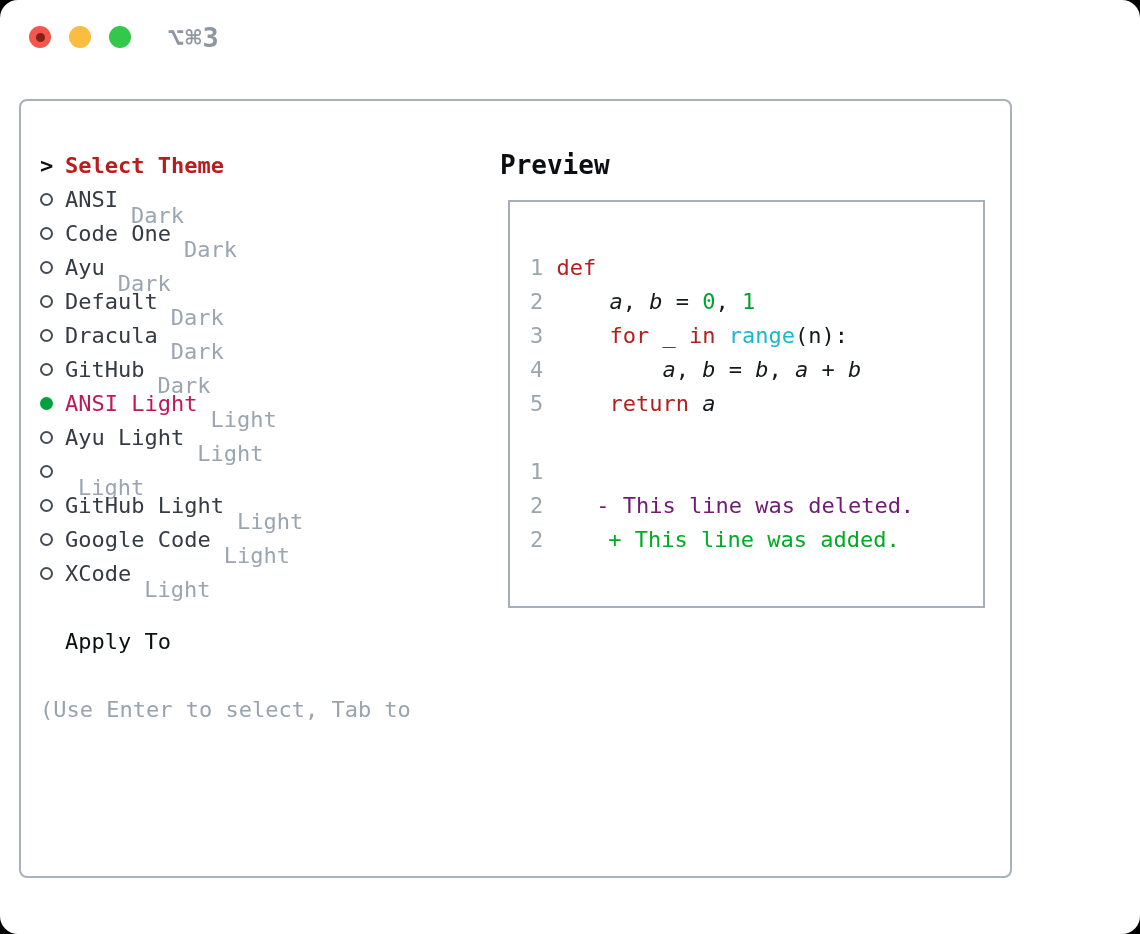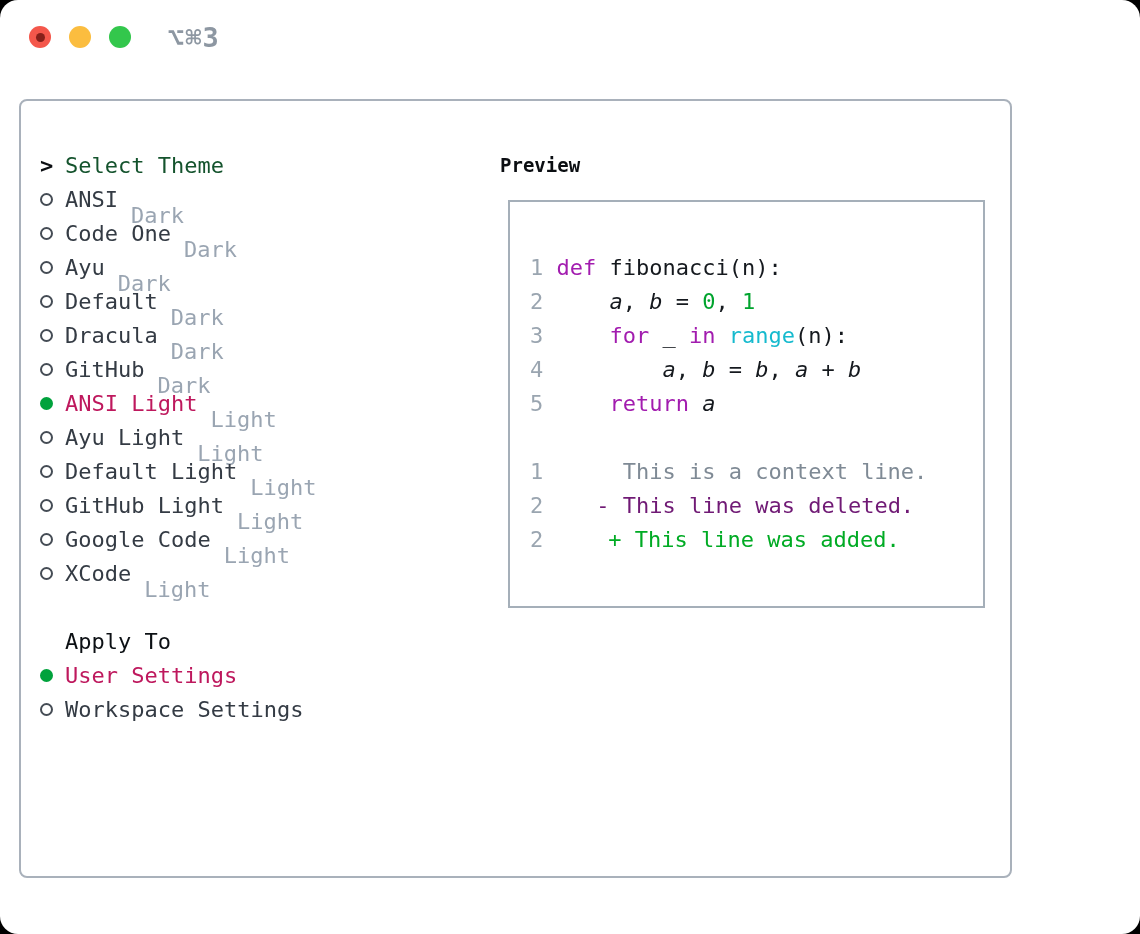--- a/index.html
+++ b/index.html
@@ -15,36 +15,36 @@
   .tl-green{left:109px;background:#33c74c;}
   .tl-dot{width:9px;height:9px;border-radius:50%;background:#86201a;}
   .win-title{position:absolute;left:168px;top:22px;font-size:27px;font-weight:bold;color:#8d97a2;letter-spacing:1px;}
   
   .panel{position:absolute;left:19px;top:99px;width:989px;height:775px;border:2px solid #a9b1bb;border-radius:8px;background:#fff;}
   
   .left-col{position:absolute;left:40px;top:148px;font-size:22px;color:#343b44;}
   .row{height:34px;display:flex;align-items:center;white-space:pre;}
   .slot{width:25px;flex:none;display:flex;align-items:center;}
   .prompt{font-weight:bold;color:#0b0e12;}
-  .hdr{font-weight:normal;color:#14532d;}
+  .hdr{font-weight:bold;color:#b91c1c;}
   .radio{width:13px;height:13px;border-radius:50%;border:2px solid #454c55;box-sizing:border-box;}
   .radio.sel{background:#00a23c;border-color:#00a23c;}
   .t-name{color:#343b44;text-align:center;}
   .t-name.sel{color:#be185d;}
   .t-variant{color:#9aa5b2;margin-left:13px;margin-top:32px;}
   .apply-hdr{color:#0c1014;}
   .help{color:#98a3b0;}
   
-  .preview-header{position:absolute;left:500px;top:148px;height:34px;display:flex;align-items:center;font-size:19px;font-weight:bold;color:#0b0e12;}
+  .preview-header{position:absolute;left:500px;top:148px;height:34px;display:flex;align-items:center;font-size:26px;font-weight:bold;color:#0b0e12;}
   .preview-box{position:absolute;left:508px;top:200px;width:473px;height:404px;border:2px solid #a5afb9;background:#fff;}
   .code{position:absolute;left:20px;top:48px;font-size:22px;}
   .code-line{height:34px;display:flex;align-items:center;white-space:pre;}
   .tok-gutter{color:#9aa5b0;}
   .tok-plain{color:#15191e;}
-  .tok-kw{color:#a21caf;}
+  .tok-kw{color:#b91c1c;}
   .tok-var{color:#15191e;font-style:italic;}
   .tok-num{color:#00a42e;}
   .tok-builtin{color:#16bace;}
   .tok-ctx{color:#7f8a95;}
   .tok-del{color:#701a75;}
   .tok-add{color:#00ab24;margin-left:12px;}
 </style>
 </head>
 <body>
 
@@ -66,45 +66,42 @@
     </div>
     <div id="theme-list">
         <div class="row"><span class="slot"><span class="radio"></span></span><span class="t-name">ANSI</span><span class="t-variant">Dark</span></div>
         <div class="row"><span class="slot"><span class="radio"></span></span><span class="t-name">Code One</span><span class="t-variant">Dark</span></div>
         <div class="row"><span class="slot"><span class="radio"></span></span><span class="t-name">Ayu</span><span class="t-variant">Dark</span></div>
         <div class="row"><span class="slot"><span class="radio"></span></span><span class="t-name">Default</span><span class="t-variant">Dark</span></div>
         <div class="row"><span class="slot"><span class="radio"></span></span><span class="t-name">Dracula</span><span class="t-variant">Dark</span></div>
         <div class="row"><span class="slot"><span class="radio"></span></span><span class="t-name">GitHub</span><span class="t-variant">Dark</span></div>
         <div class="row"><span class="slot"><span class="radio sel"></span></span><span class="t-name sel">ANSI Light</span><span class="t-variant">Light</span></div>
         <div class="row"><span class="slot"><span class="radio"></span></span><span class="t-name">Ayu Light</span><span class="t-variant">Light</span></div>
-        <div class="row"><span class="slot"><span class="radio"></span></span><span class="t-name">Default Light</span><span class="t-variant">Light</span></div>
+        <div class="row"><span class="slot"><span class="radio"></span></span><span class="t-variant">Light</span></div>
         <div class="row"><span class="slot"><span class="radio"></span></span><span class="t-name">GitHub Light</span><span class="t-variant">Light</span></div>
         <div class="row"><span class="slot"><span class="radio"></span></span><span class="t-name">Google Code</span><span class="t-variant">Light</span></div>
         <div class="row"><span class="slot"><span class="radio"></span></span><span class="t-name">XCode</span><span class="t-variant">Light</span></div>
       </div>
     <div class="row"></div>
     <div class="row">
       <span class="slot"></span>
       <span class="apply-hdr">Apply To</span>
     </div>
-    <div id="apply-list">
-        <div class="row"><span class="slot"><span class="radio sel"></span></span><span class="t-name sel">User Settings</span></div>
-        <div class="row"><span class="slot"><span class="radio"></span></span><span class="t-name">Workspace Settings</span></div>
-      </div>
     <div class="row"></div>
+    <div class="row help">(Use Enter to select, Tab to</div>
   </div>
 
   <div class="preview-header">Preview</div>
   <div class="preview-box">
     <div class="code" id="code">
-        <div class="code-line"><span class="tok-gutter">1</span><span class="tok-plain"> </span><span class="tok-kw">def</span><span class="tok-plain"> fibonacci(n):</span></div>
+        <div class="code-line"><span class="tok-gutter">1</span><span class="tok-plain"> </span><span class="tok-kw">def</span></div>
         <div class="code-line"><span class="tok-gutter">2</span><span class="tok-plain">     </span><span class="tok-var">a</span><span class="tok-plain">, </span><span class="tok-var">b</span><span class="tok-plain"> = </span><span class="tok-num">0</span><span class="tok-plain">, </span><span class="tok-num">1</span></div>
         <div class="code-line"><span class="tok-gutter">3</span><span class="tok-plain">     </span><span class="tok-kw">for</span><span class="tok-plain"> _ </span><span class="tok-kw">in</span><span class="tok-plain"> </span><span class="tok-builtin">range</span><span class="tok-plain">(n):</span></div>
         <div class="code-line"><span class="tok-gutter">4</span><span class="tok-plain">         </span><span class="tok-var">a</span><span class="tok-plain">, </span><span class="tok-var">b</span><span class="tok-plain"> = </span><span class="tok-var">b</span><span class="tok-plain">, </span><span class="tok-var">a</span><span class="tok-plain"> + </span><span class="tok-var">b</span></div>
         <div class="code-line"><span class="tok-gutter">5</span><span class="tok-plain">     </span><span class="tok-kw">return</span><span class="tok-plain"> </span><span class="tok-var">a</span></div>
         <div class="code-line"></div>
-        <div class="code-line"><span class="tok-gutter">1</span><span class="tok-ctx">      This is a context line.</span></div>
+        <div class="code-line"><span class="tok-gutter">1</span></div>
         <div class="code-line"><span class="tok-gutter">2</span><span class="tok-plain">    </span><span class="tok-del">- This line was deleted.</span></div>
         <div class="code-line"><span class="tok-gutter">2</span><span class="tok-plain">    </span><span class="tok-add">+ This line was added.</span></div>
       </div>
   </div>
 
 </div>
 
 </body></html>

